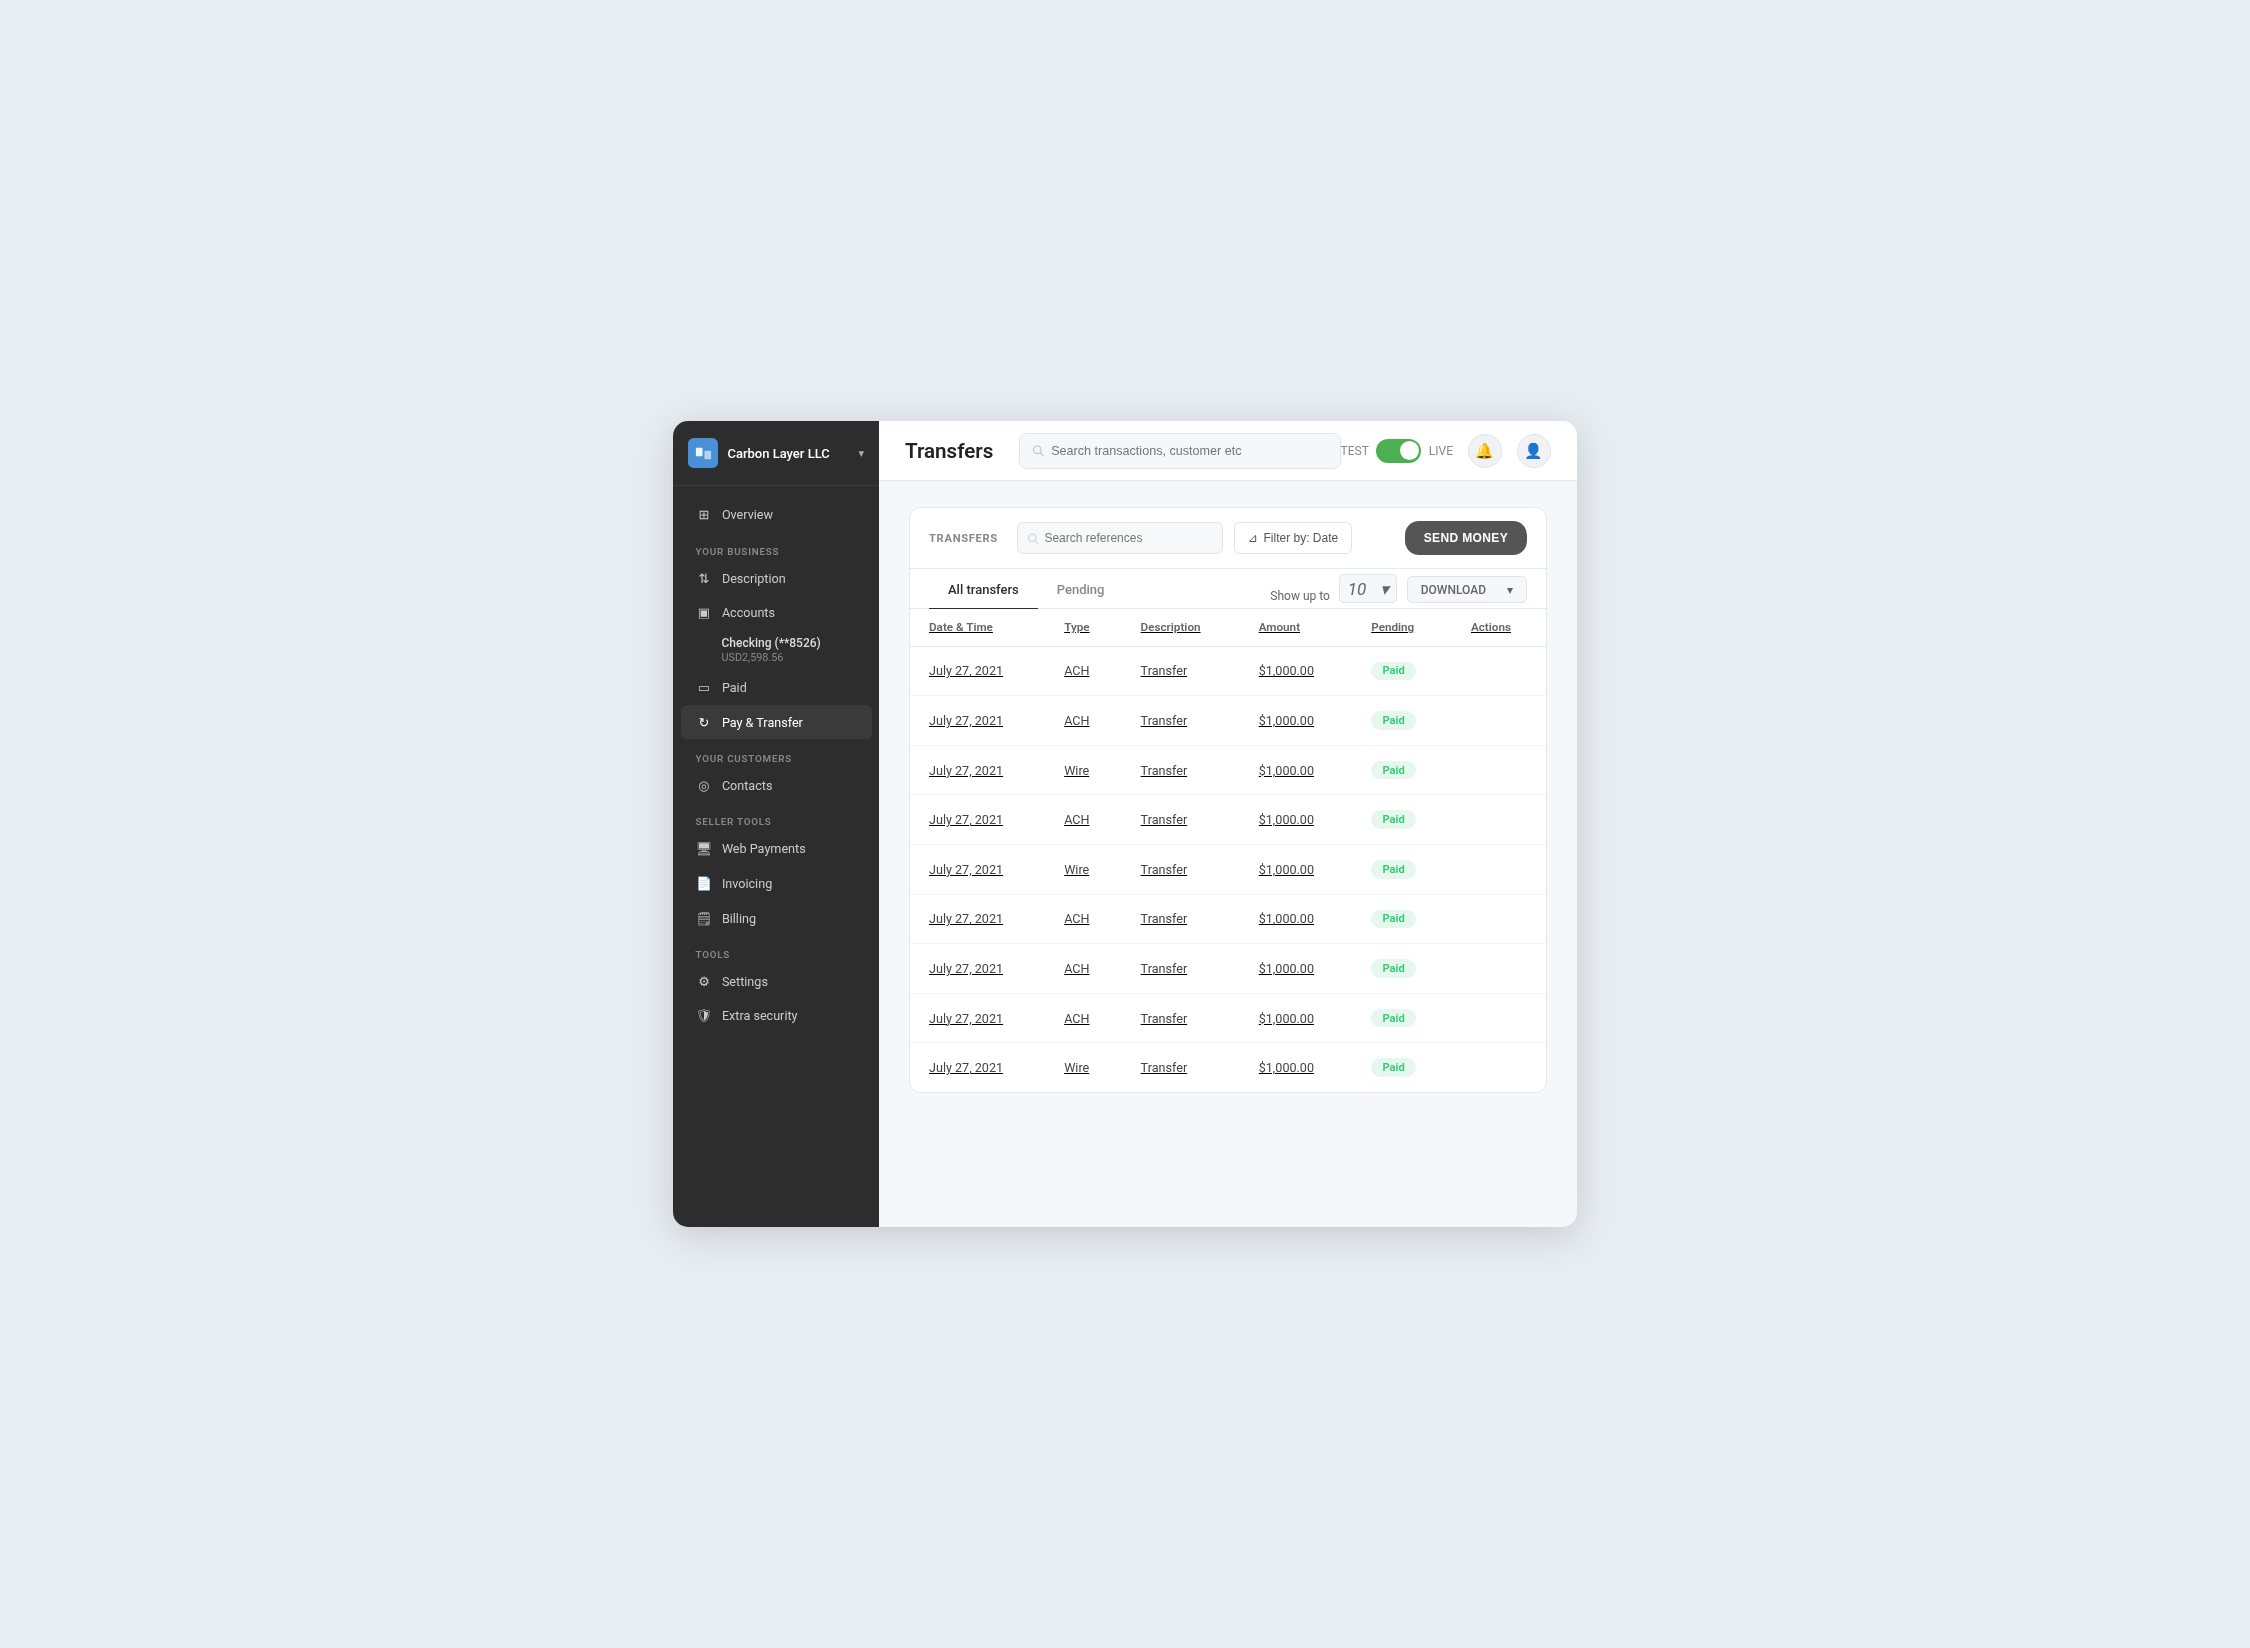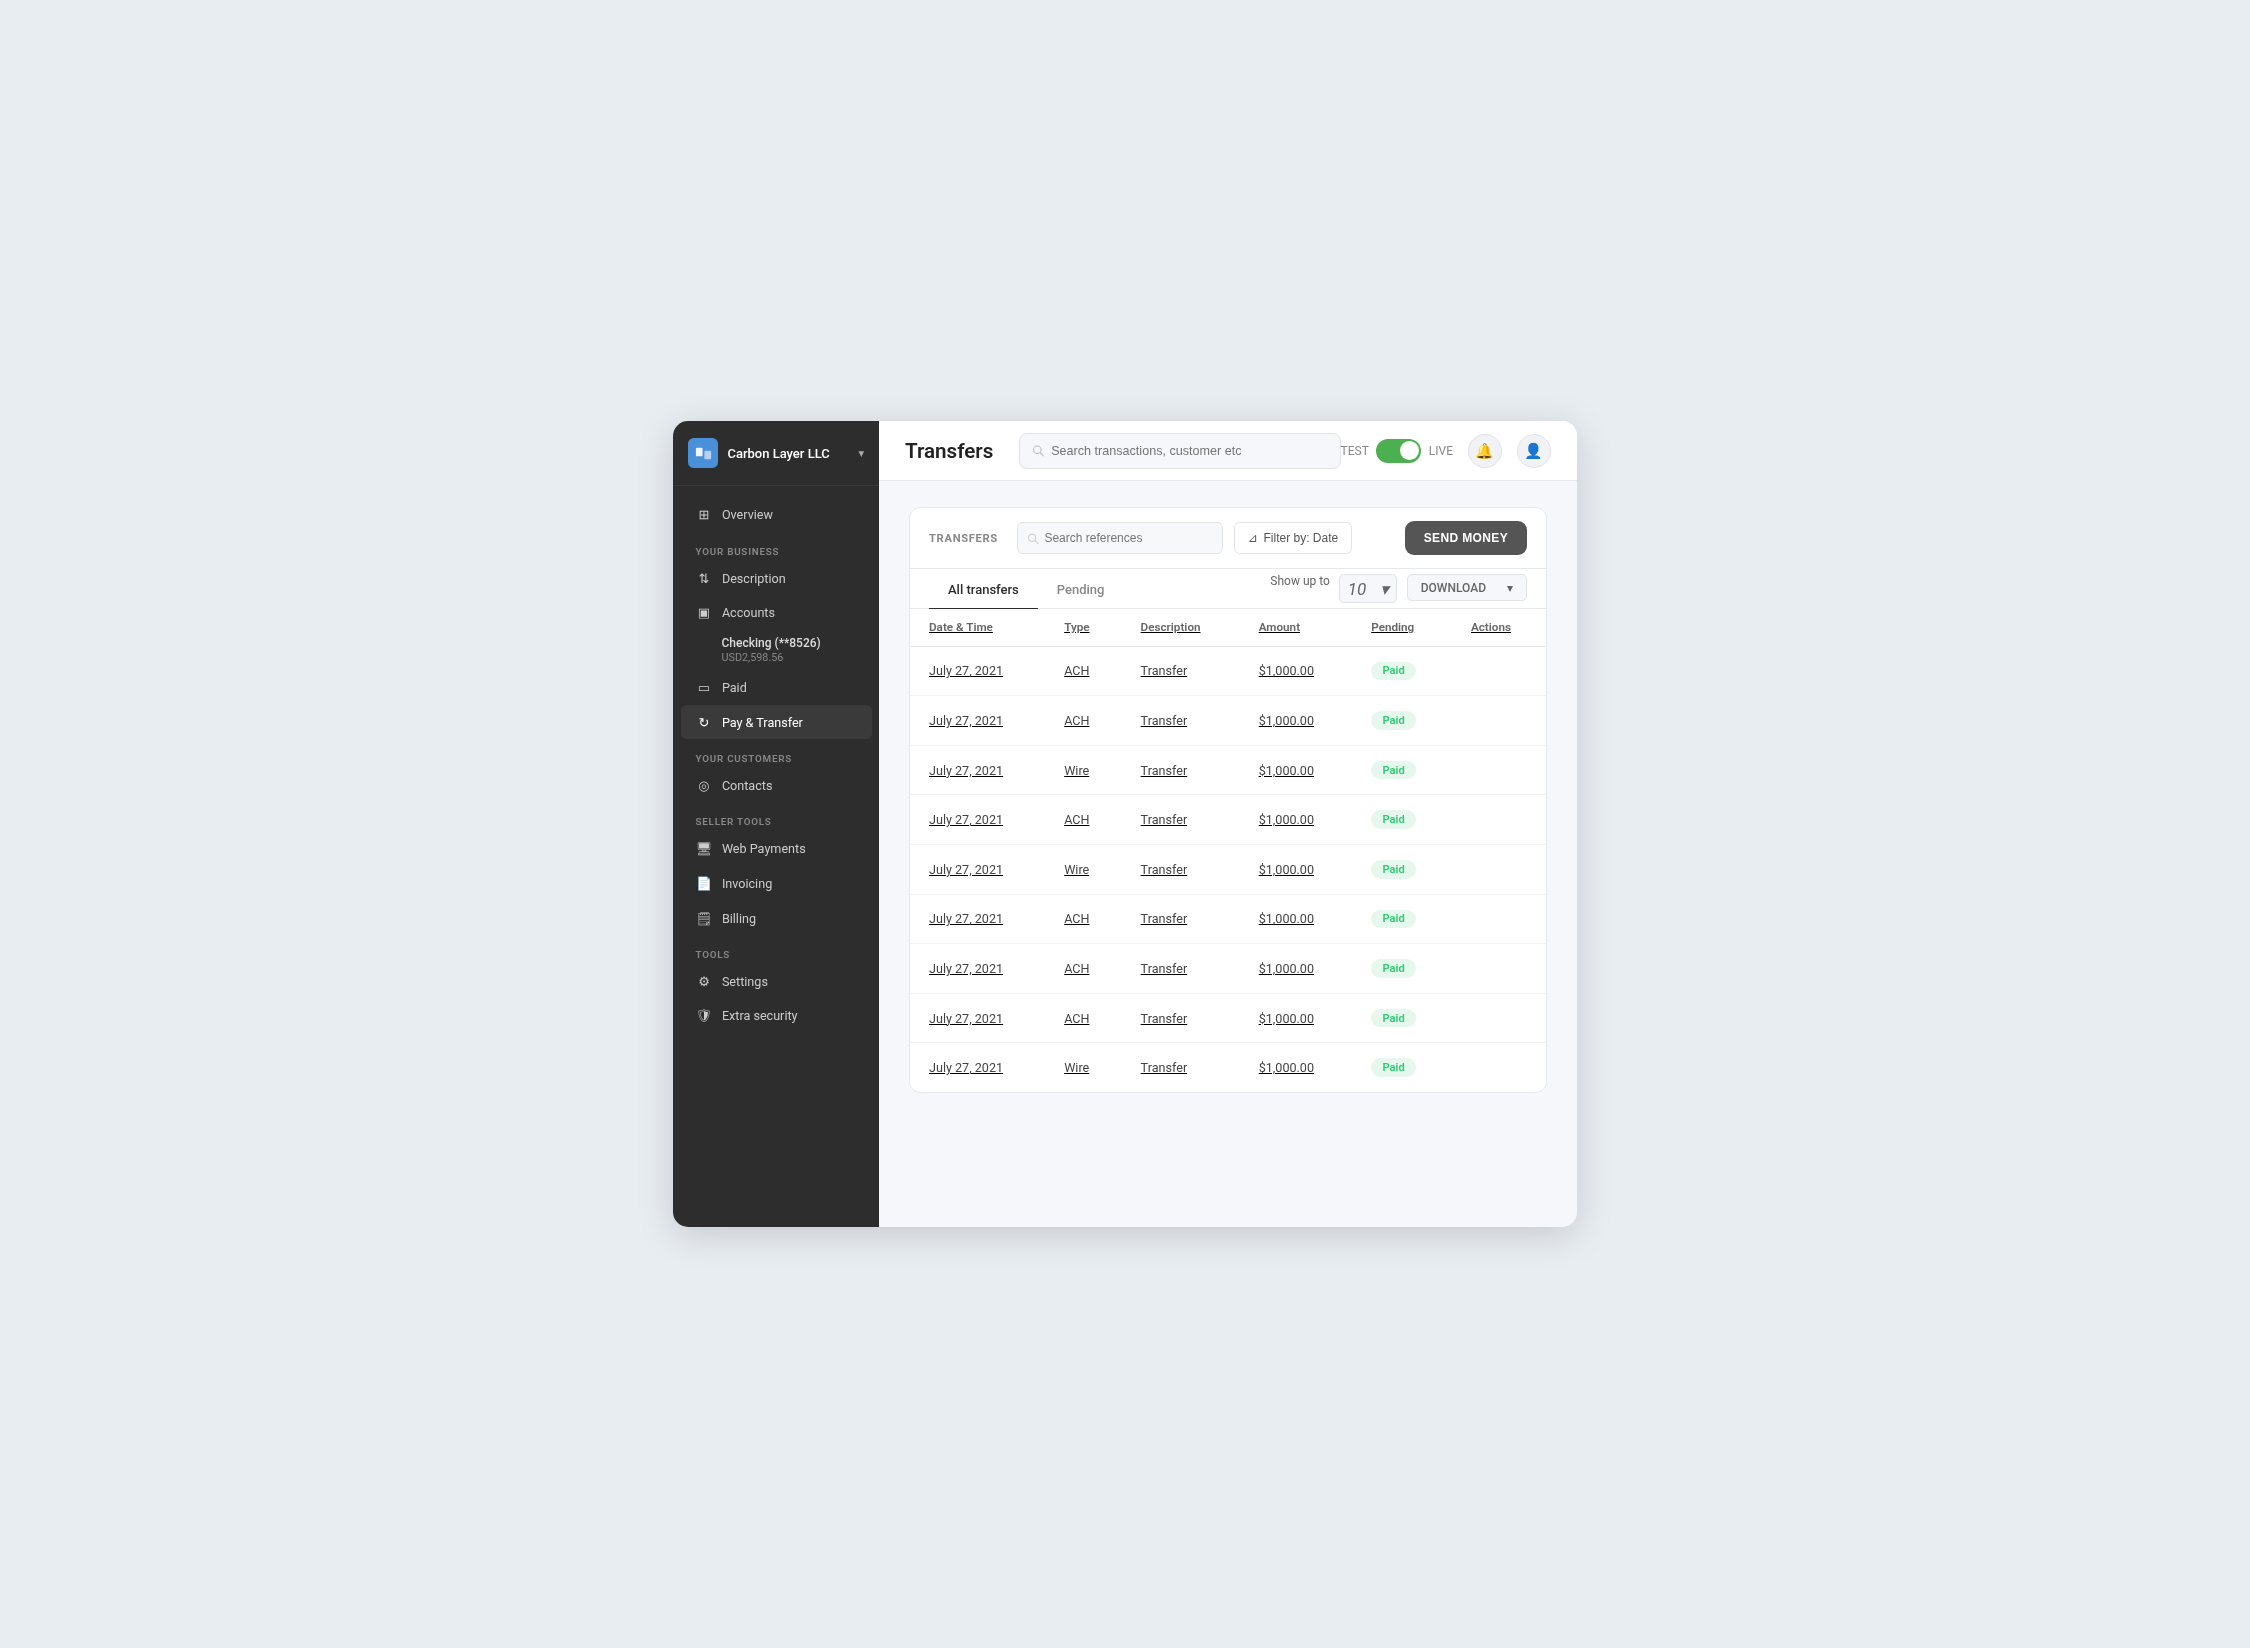--- a/index.html
+++ b/index.html
@@ -255,21 +255,21 @@
       background: #fff;
       cursor: pointer;
       font-size: 12px;
       color: #555;
     }
     .send-money-btn {
       margin-left: auto;
       background: #555;
       color: #fff;
       border: none;
-      border-radius: 9px;
+      border-radius: 14px;
       padding: 0 19px;
       height: 34px;
       font-size: 12px;
       font-weight: 600;
       cursor: pointer;
       letter-spacing: 0.03em;
     }
 
     
     .tabs-row {
@@ -288,21 +288,21 @@
       margin-bottom: -0.9px;
       font-weight: 500;
     }
     .tab.active {
       color: #2d2d2d;
       border-bottom: 1.9px solid #2d2d2d;
     }
     .tabs-right {
       margin-left: auto;
       display: flex;
-      align-items: flex-start;
+      align-items: flex-end;
       gap: 9.4px;
       font-size: 12px;
       color: #666;
     }
     .show-count-select {
       display: flex;
       align-items: center;
       background: #f5f7fa;
       border: 0.9px solid #e0e3e8;
       border-radius: 4.7px;

